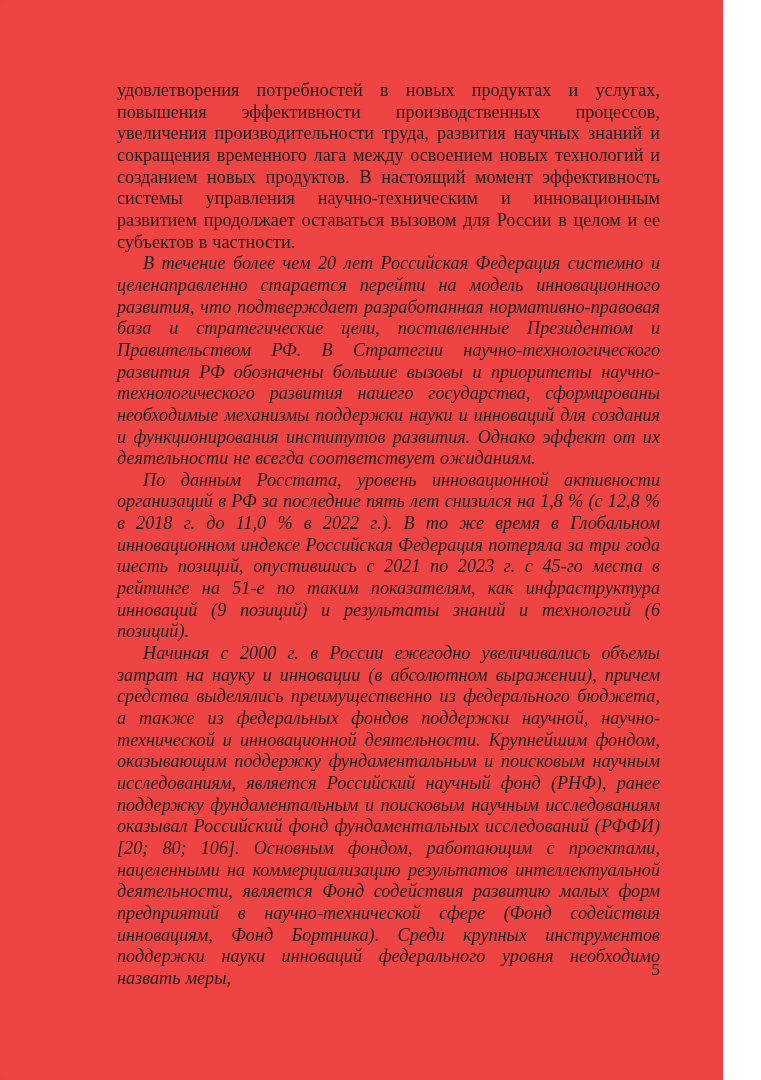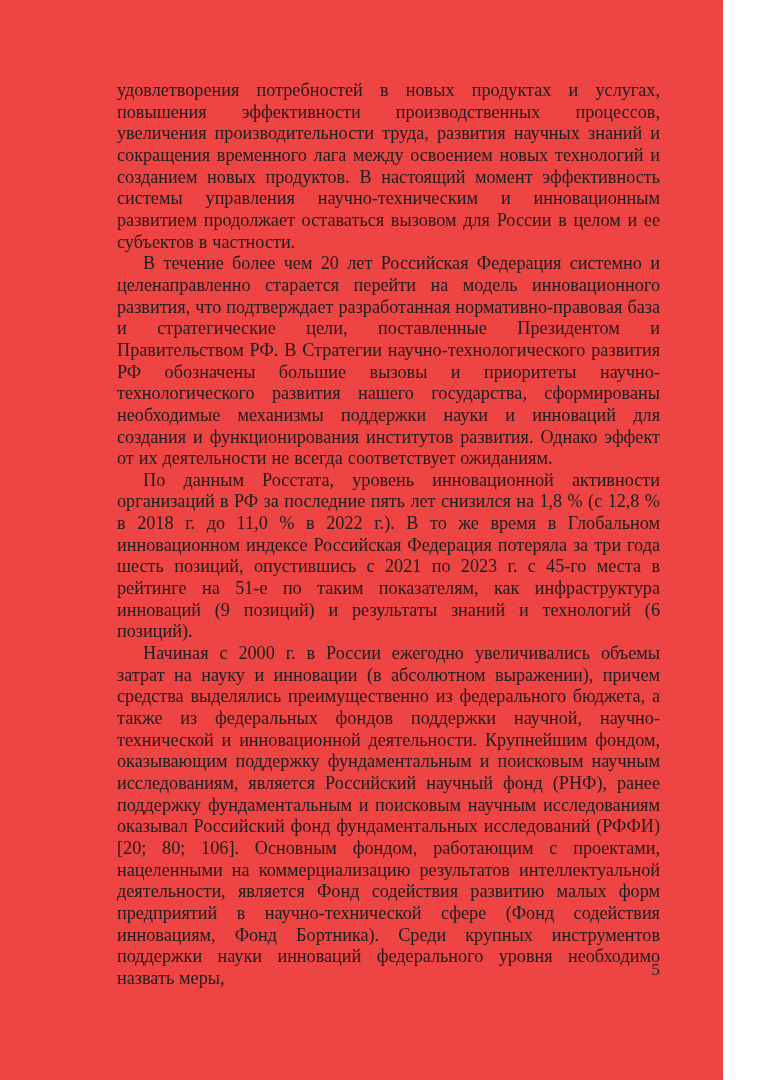--- a/index.html
+++ b/index.html
@@ -28,20 +28,21 @@
     hyphens: auto;
     -webkit-hyphens: auto;
     word-spacing: 0.02em;
   }
   .text-block p {
     margin: 0;
     padding: 0;
   }
   .text-block p.indent {
     text-indent: 26px;
+    font-style: italic;
   }
   .page-number {
     position: absolute;
     left: 117px;
     top: 959px;
     width: 543px;
     text-align: right;
     font-size: 17.5px;
     line-height: 21px;
     color: #262626;

